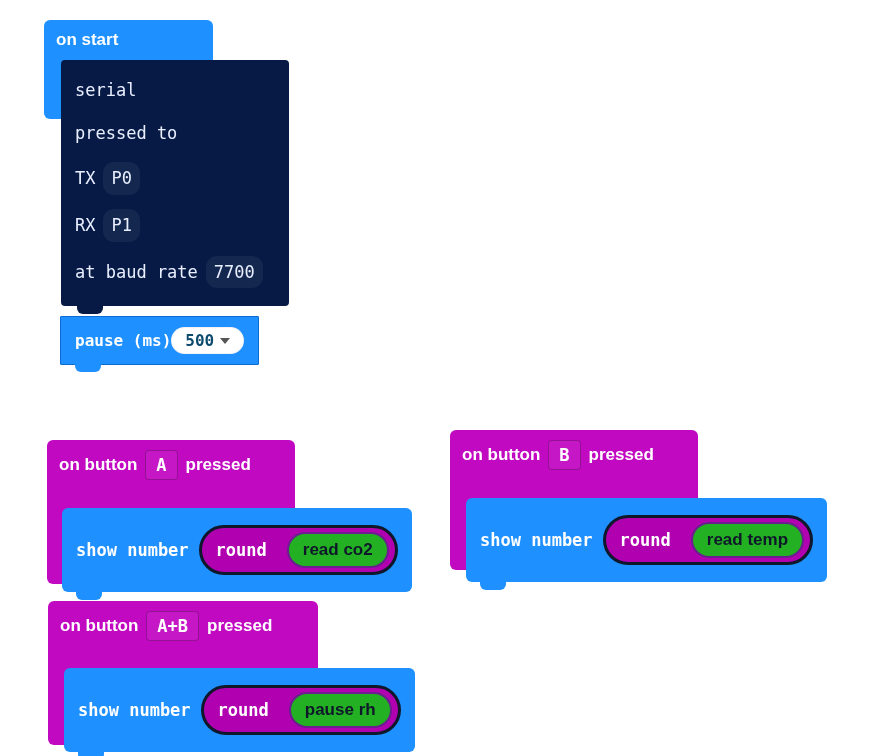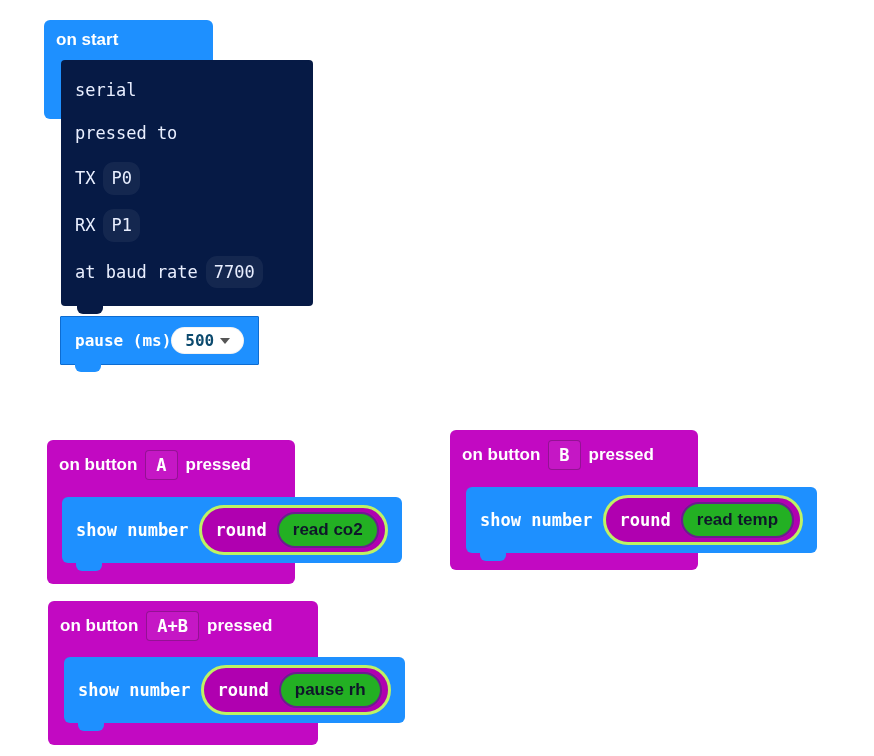--- a/index.html
+++ b/index.html
@@ -28,21 +28,21 @@
   .onstart-label {
     padding: 2px 0 21px 2px;
     font-weight: 600;
   }
 
   
   .serial {
     position: absolute;
     left: 61px;
     top: 60px;
-    width: 252px;
+    width: 228px;
     background: #061a45;
     border-radius: 4px;
     padding: 16px 14px 18px 14px;
     font-family: ui-monospace, "SFMono-Regular", Menlo, Consolas, monospace;
     font-size: 17px;
     line-height: 1.7;
     color: #e9efff;
   }
   .serial .row { display: flex; align-items: center; gap: 8px; margin: 14px 0 0 0; }
   .serial .row:first-child { margin-top: 0; }
@@ -133,49 +133,50 @@
 
   #evA   { left: 47px;  top: 440px; width: 248px; height: 144px; }
   #evB   { left: 450px; top: 430px; width: 248px; height: 140px; }
   #evAB  { left: 48px;  top: 601px; width: 270px; height: 144px; }
 
   
   .shownum {
     position:absolute;
     background:#1e90ff;
     border-radius:6px;
-    padding:8px 14px;
+    padding:17px 14px;
     display:flex;
     align-items:center;
     gap:10px;
     font-weight:600;
     font-family: ui-monospace, Menlo, Consolas, monospace;
     font-size:17px;
+    margin-top:11px;
   }
   .shownum::after{
     content:"";
     position:absolute;
     left:14px;
     bottom:-8px;
     width:26px;
     height:8px;
     background:#1e90ff;
     border-radius:0 0 6px 6px;
   }
   #snA  { left: 62px;  top: 497px; }
   #snB  { left: 466px; top: 487px; }
   #snAB { left: 64px;  top: 657px; }
 
   
   .roundpill{
     display:flex;
     align-items:center;
-    gap:10px;
+    gap:20px;
     background: #b000b0;
-    border: 3px solid #bef264;
+    border: 3px solid #0f172a;
     border-radius: 999px;
     padding: 4px 6px 4px 14px;
     font-family: ui-monospace, Menlo, Consolas, monospace;
     justify-content: space-between;
   }
   .greenpill{
     background:#23b023;
     border: 2px solid #6c1d8f;
     border-radius:999px;
     padding: 6px 14px;

